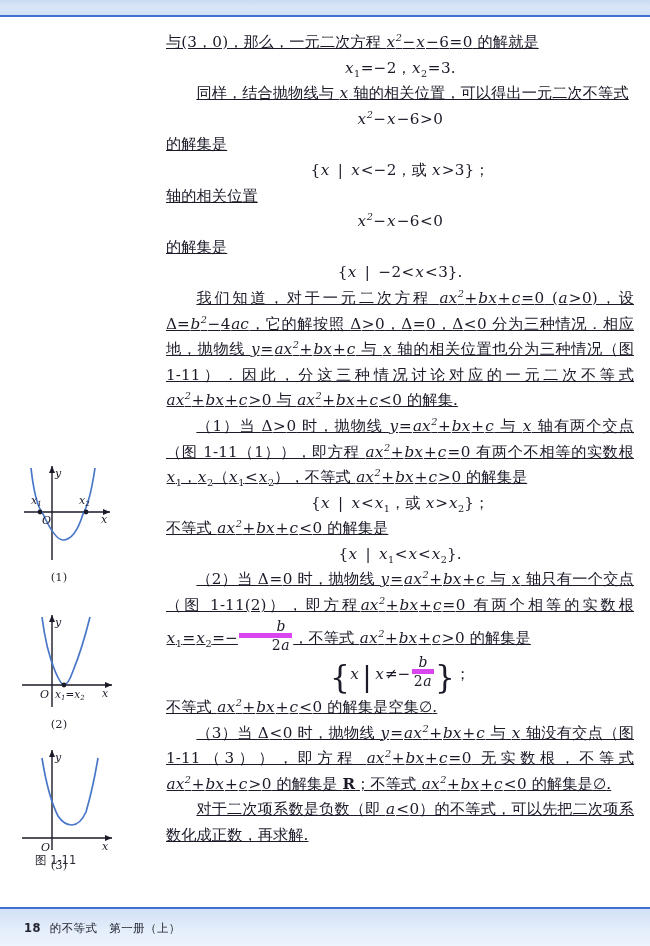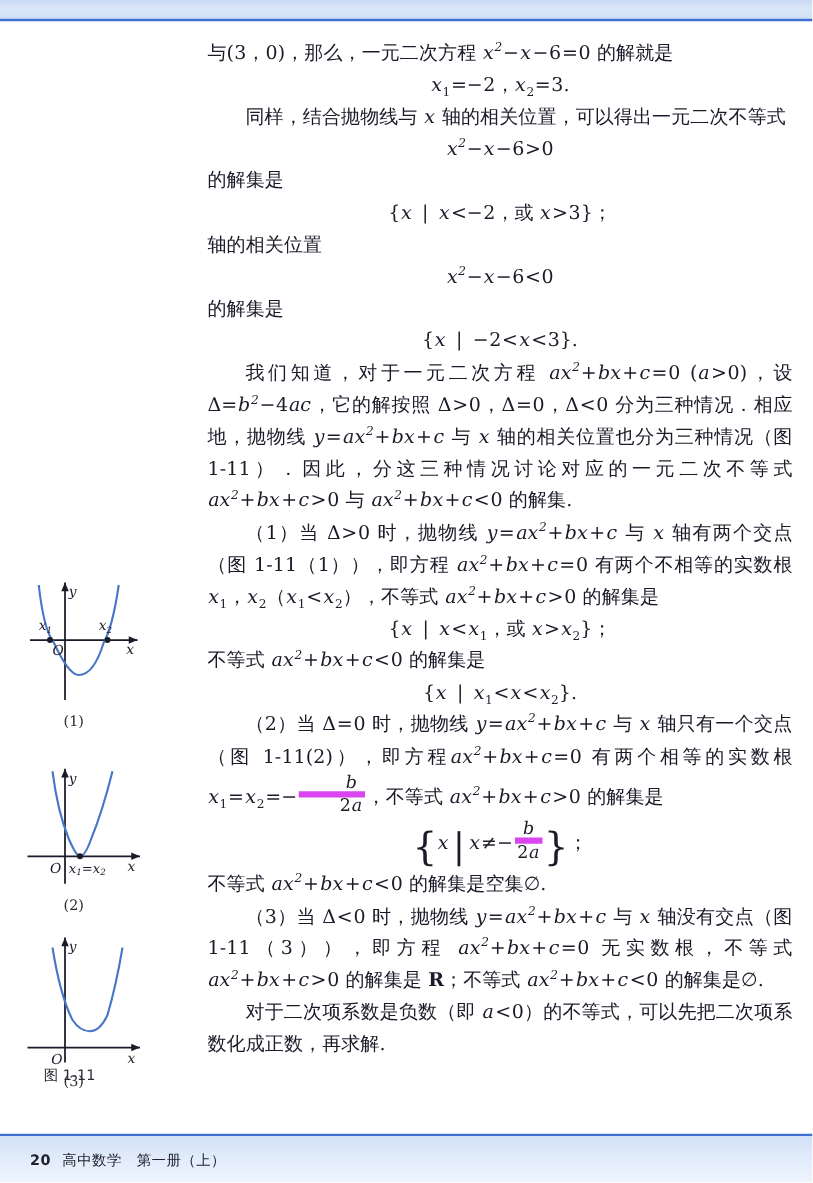--- a/index.html
+++ b/index.html
@@ -68,20 +68,21 @@
     top: 30px;
     width: 468px;
   }
   .para {
     font-size: 15.2px;
     line-height: 25.6px;
     text-align: justify;
     text-justify: inter-ideograph;
     margin: 0;
     letter-spacing: 0.1px;
+    text-decoration: underline;
   }
   .indent { text-indent: 2em; }
   .eq {
     font-size: 15.2px;
     line-height: 25.6px;
     text-align: center;
     margin: 0;
   }
   .eq.tall { line-height: 42px; }
 
@@ -161,21 +162,21 @@
   }
 </style>
 </head>
 <body>
 
 <div class="top-band"></div>
 <div class="top-rule"></div>
 <div class="bot-rule"></div>
 <div class="bot-band"></div>
 <div class="footer-text">
-  <span class="pg">20</span><span>高中数学　第一册（上）</span>
+  <span class="pg">18</span><span>的不等式　第一册（上）</span>
 </div>
 
 <div class="body-col">
 
   <p class="para">与(3，0)，那么，一元二次方程 <span class="mi">x</span><sup class="sp">2</sup><span class="mo">−</span><span class="mi">x</span><span class="mo">−</span><span class="mn">6</span><span class="mo">=</span><span class="mn">0</span> 的解就是</p>
 
   <p class="eq"><span class="mi">x</span><sub class="sb">1</sub><span class="mo">=−</span><span class="mn">2</span>，<span class="mi">x</span><sub class="sb">2</sub><span class="mo">=</span><span class="mn">3</span>.</p>
 
   <p class="para indent">同样，结合抛物线与 <span class="mi">x</span> 轴的相关位置，可以得出一元二次不等式</p>
 

